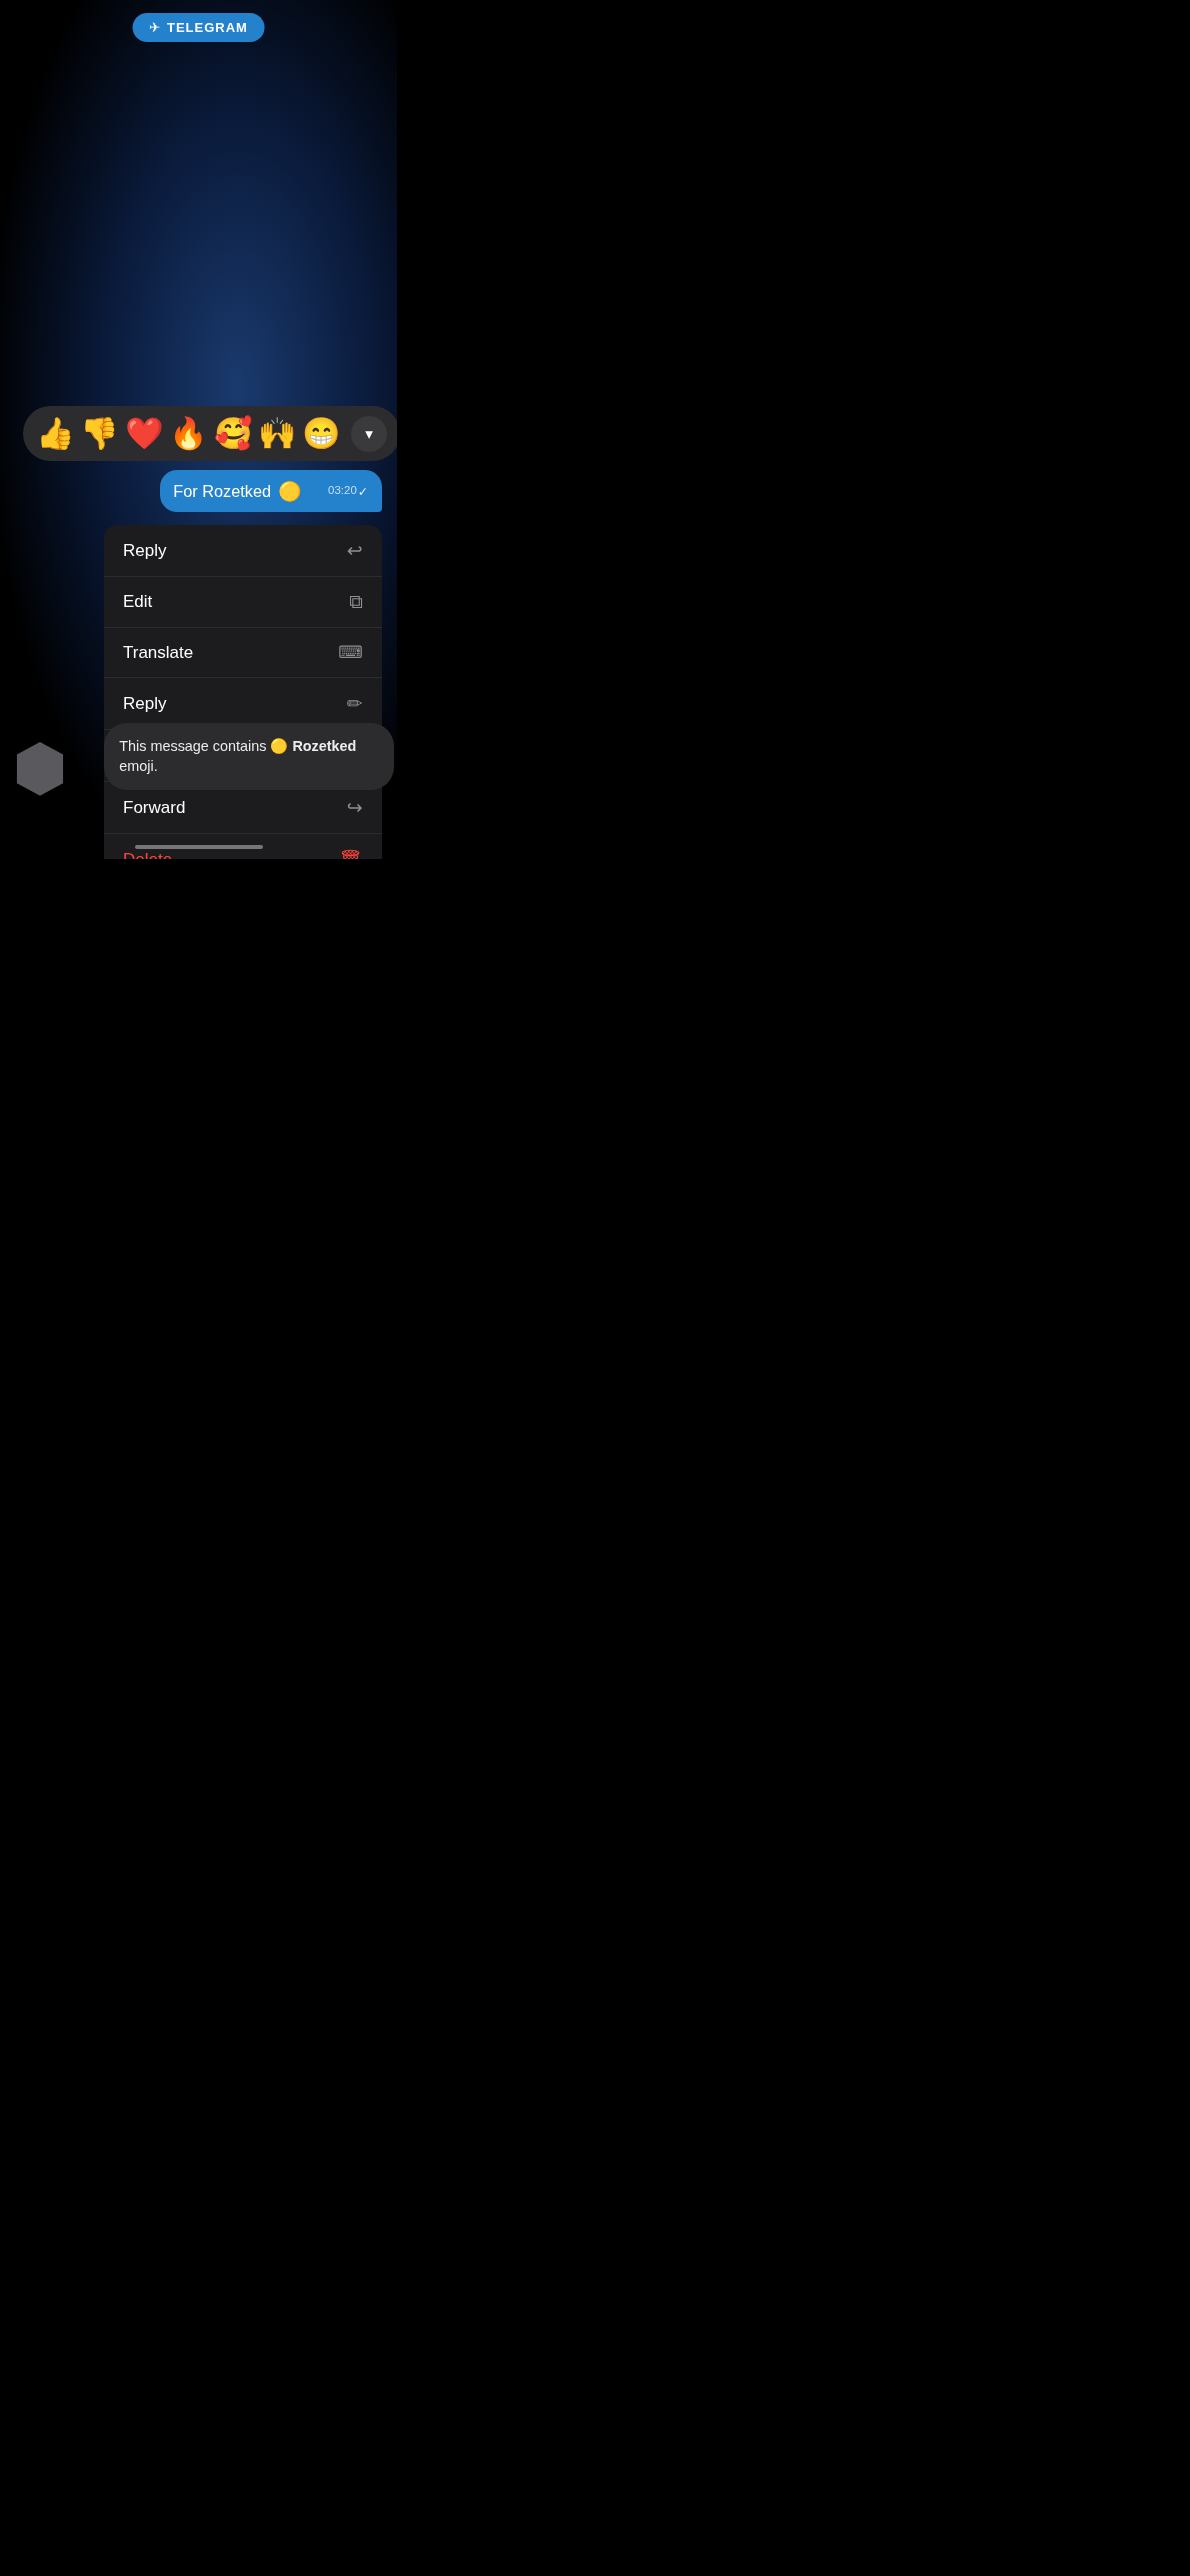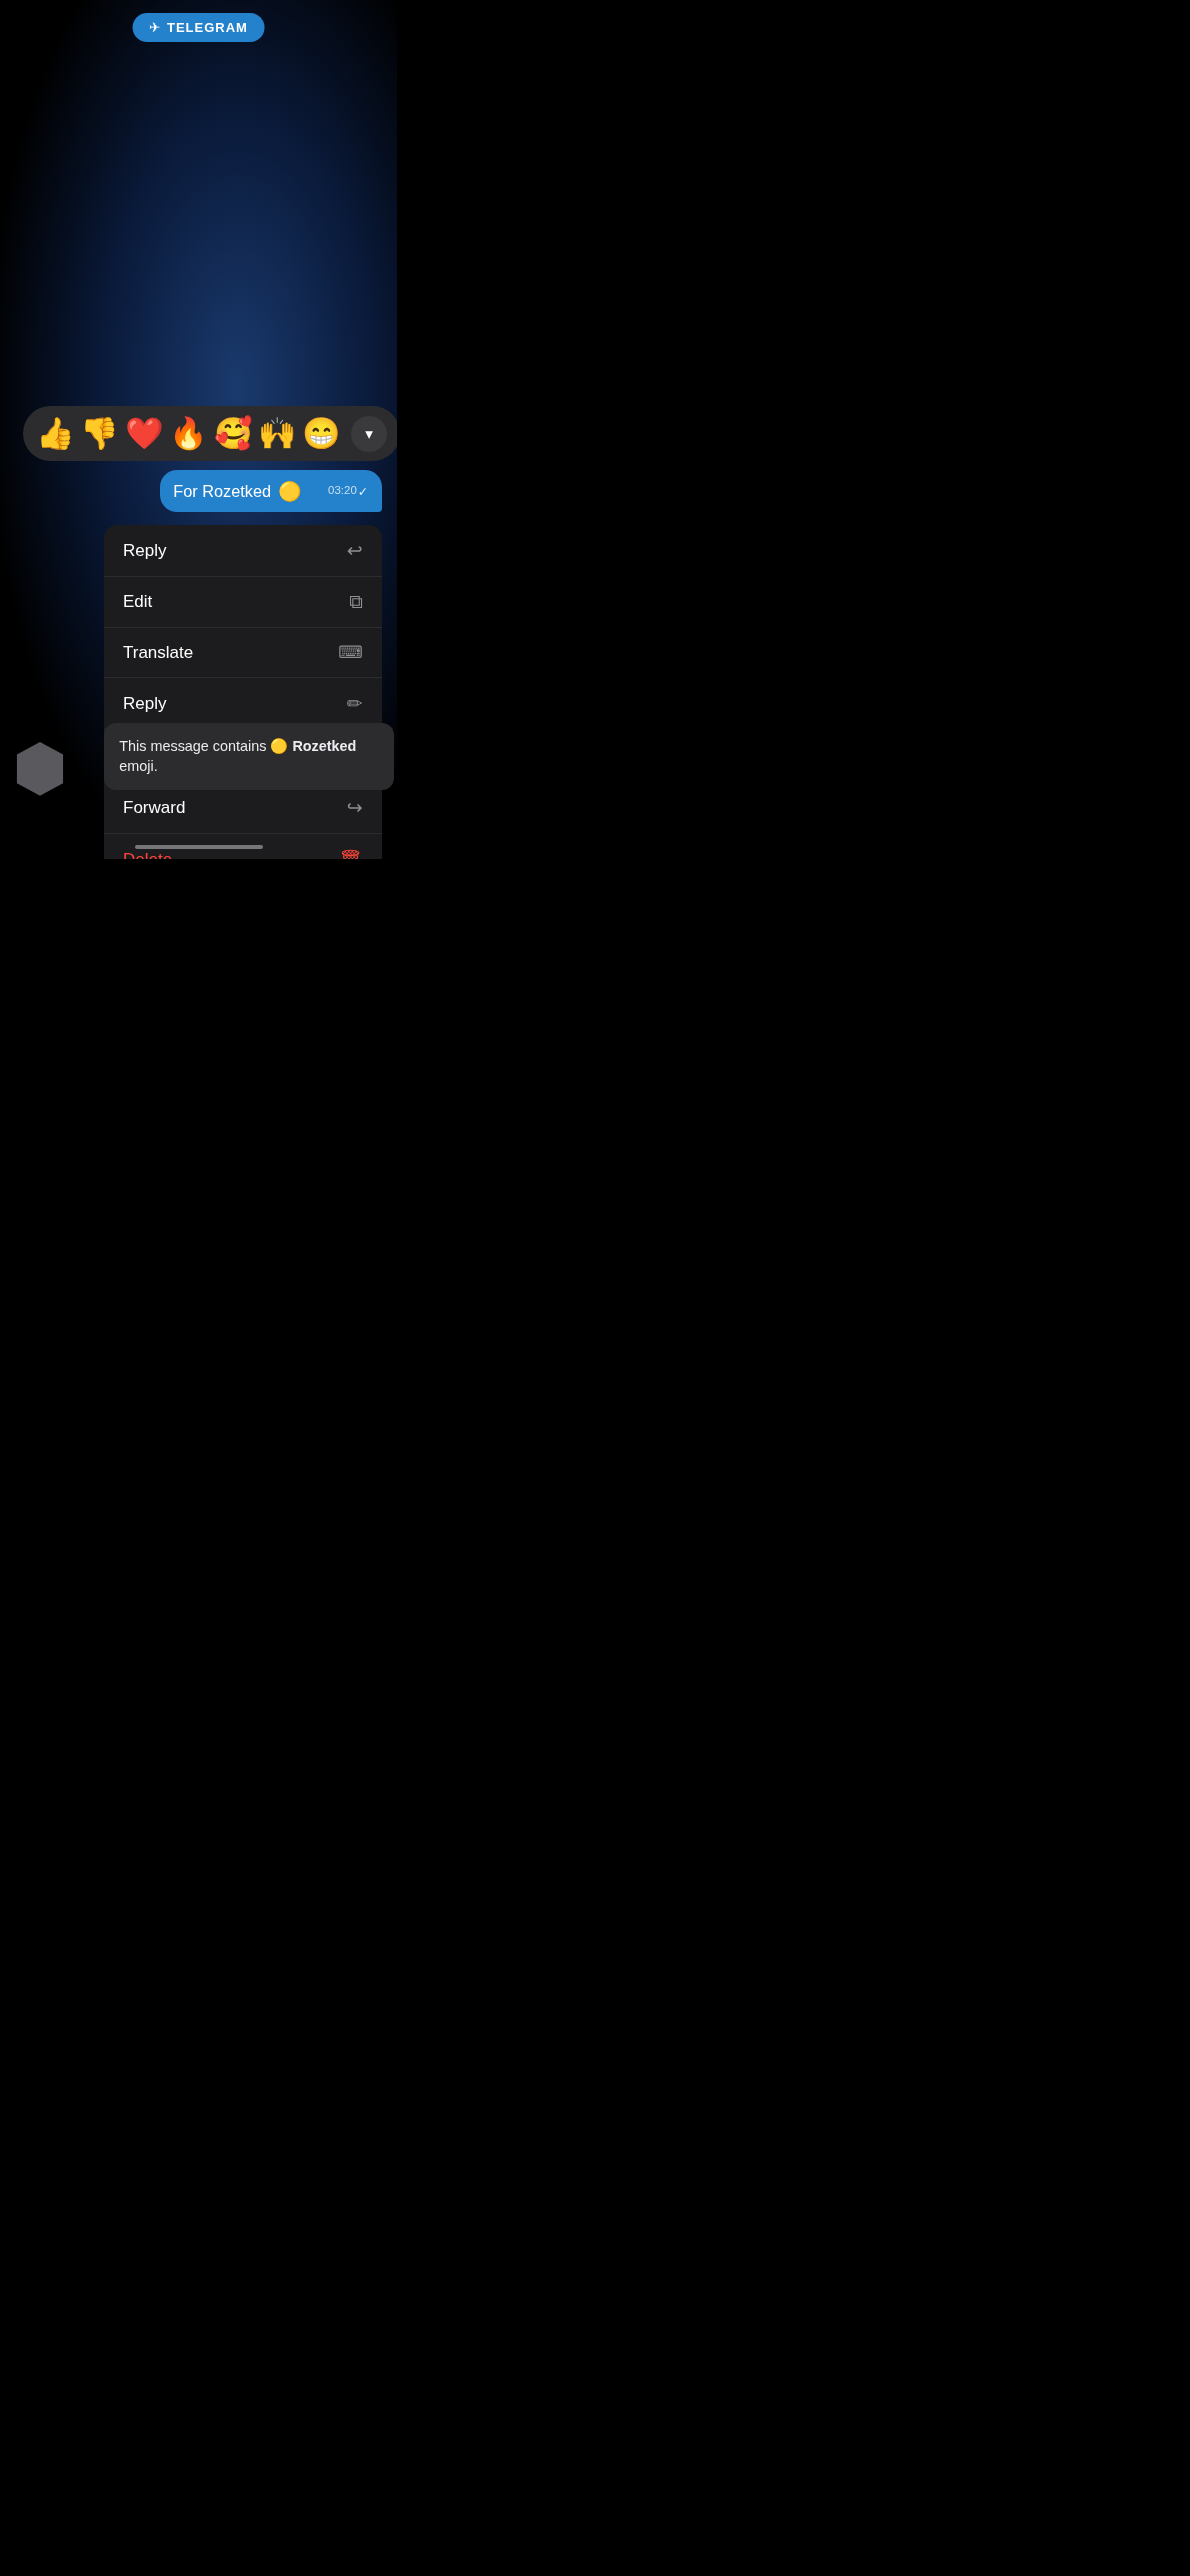--- a/index.html
+++ b/index.html
@@ -165,21 +165,21 @@
       color: #ff453a;
     }
 
     
     .info-tooltip {
       position: absolute;
       bottom: 69px;
       left: 104px;
       right: 3px;
       background: #2c2c2e;
-      border-radius: 12px;
+      border-radius: 23px;
       padding: 13.4px 15.3px;
       z-index: 25;
       display: flex;
       align-items: center;
       gap: 7.7px;
       flex-wrap: wrap;
     }
 
     .info-tooltip .info-text {
       color: #ebebf0;

